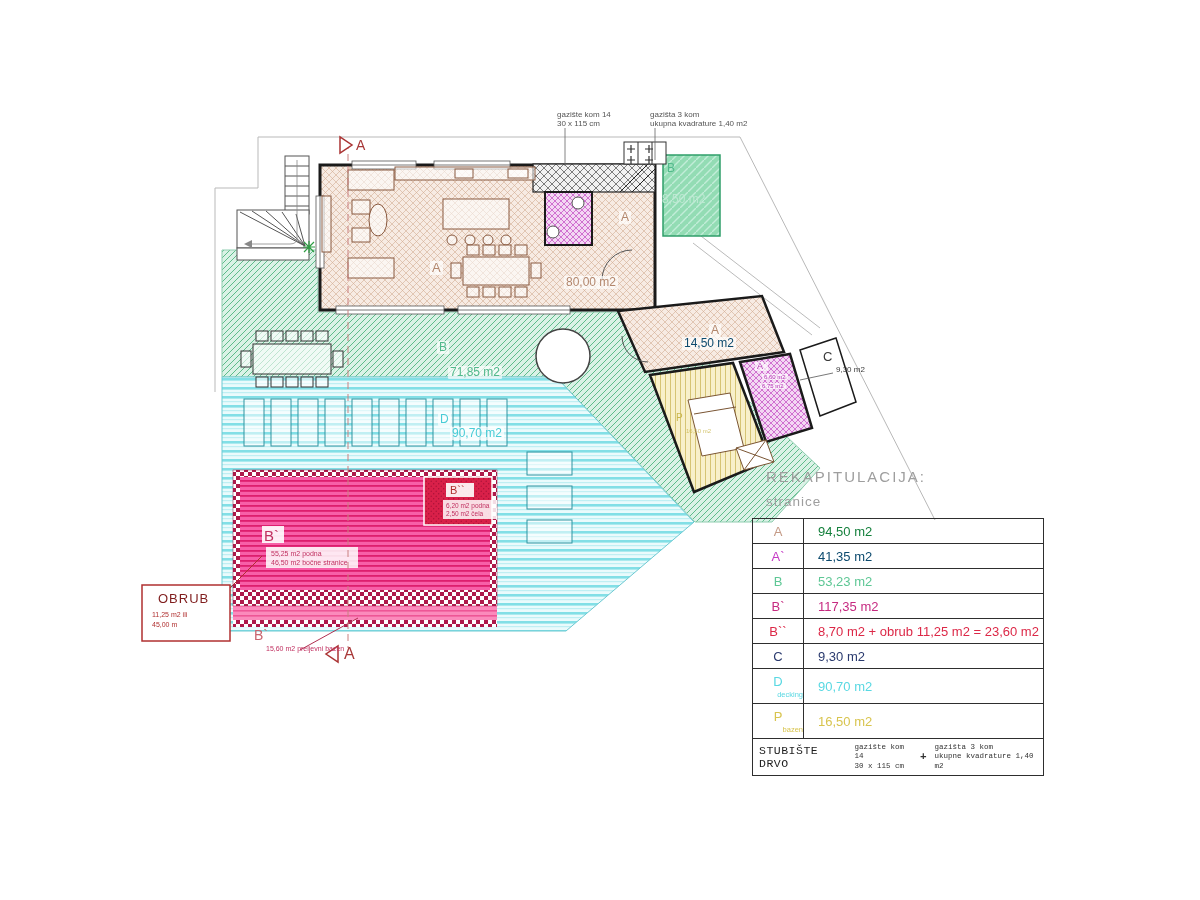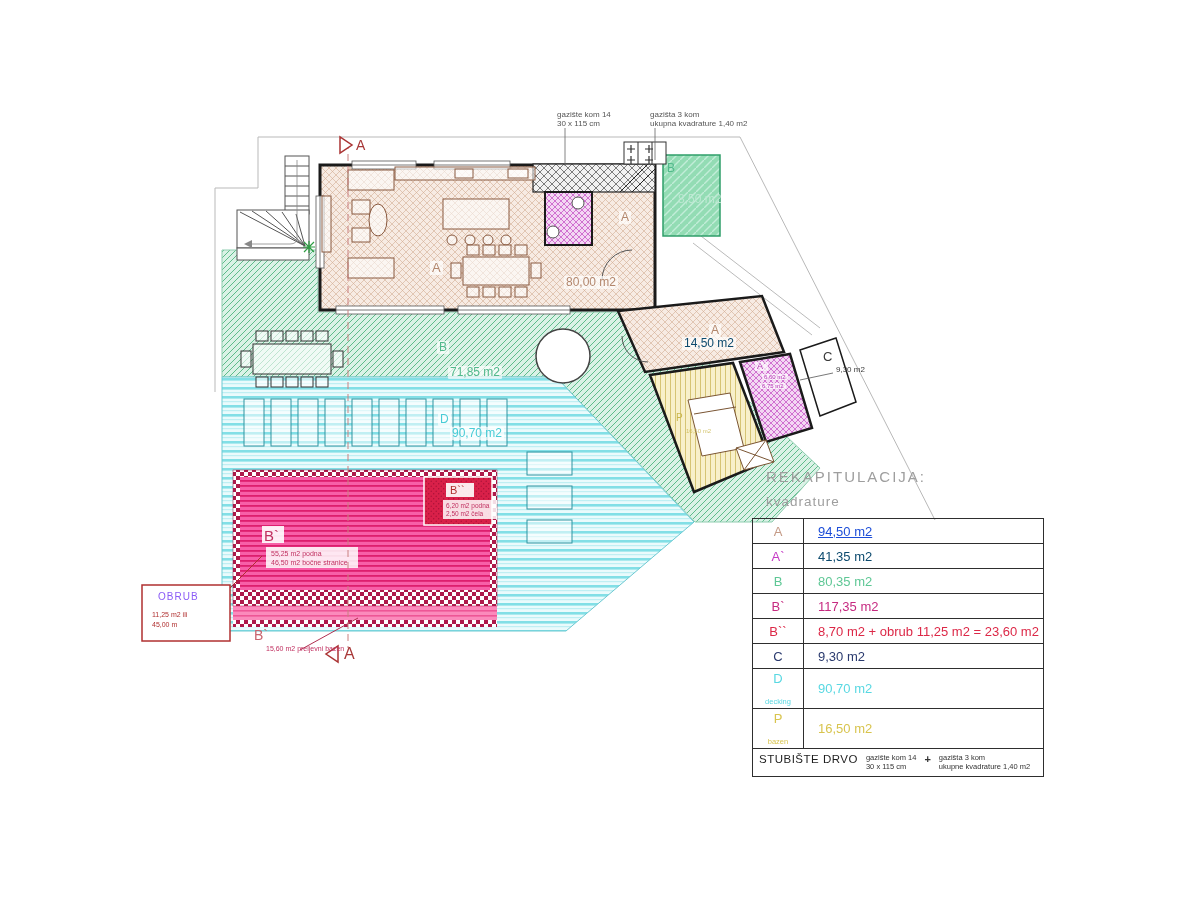--- a/index.html
+++ b/index.html
@@ -9,24 +9,24 @@
   .lbl{position:absolute;white-space:nowrap;line-height:1.05;}
   .halo{background:rgba(255,255,255,0.68);padding:0 2px;border-radius:1px;}
   
   #legend{position:absolute;left:752px;top:468px;width:292px;}
   .leg-title{color:#9e9e9e;font-size:15px;letter-spacing:2px;margin:0 0 9px 14px;}
   .leg-sub{color:#9e9e9e;font-size:13.5px;letter-spacing:1px;margin:0 0 9px 14px;}
   table.leg{border-collapse:collapse;width:292px;table-layout:fixed;}
   table.leg td{border:1px solid #2e2e2e;font-size:13px;vertical-align:middle;}
   td.lab{width:50px;text-align:center;padding:2px 0;}
   td.val{padding:2px 2px 2px 14px;font-size:12.5px;}
-  .sub{display:block;font-size:7.5px;margin-top:11px;}
+  .sub{display:block;font-size:7.5px;margin-top:1px;text-align:right;}
   tr.r1 td{height:20px} tr.r2 td{height:30px}
   td.foot{padding:4px 6px;}
-  .footwrap{display:flex;gap:8px;}
+  .footwrap{display:flex;align-items:center;gap:8px;font-family:Liberation Mono, monospace;}
   .footlab{font-size:11.5px;color:#1e1e1e;letter-spacing:0.5px;}
   .footsm{font-size:7.5px;color:#333;line-height:1.25;}
   .footplus{font-size:11px;color:#333;font-weight:bold;}
 </style>
 </head>
 <body>
 
 <div id="stage">
 
 <svg id="plan" width="1200" height="900" viewBox="0 0 1200 900">
@@ -256,66 +256,66 @@
     <line x1="655" y1="128" x2="655" y2="160"></line>
   </g>
 </svg>
 
 <div class="lbl halo" style="left: 430px; top: 261px; font-size: 13px; color: rgb(179, 135, 109);">A</div>
 <div class="lbl halo" style="left: 619px; top: 211px; font-size: 12px; color: rgb(179, 135, 109);">A</div>
 <div class="lbl halo" style="left: 564px; top: 276px; font-size: 12px; color: rgb(179, 135, 109);">80,00 m2</div>
 <div class="lbl halo" style="left: 437px; top: 341px; font-size: 12px; color: rgb(82, 185, 140);">B</div>
 <div class="lbl halo" style="left: 448px; top: 355px; font-size: 12px; color: rgb(82, 185, 140); margin-top: 11px;">71,85 m2</div>
 <div class="lbl" style="left: 667px; top: 162px; font-size: 12px; color: rgb(82, 185, 140);">B</div>
-<div class="lbl" style="left:662px;top:193px;font-size:12px;color:#bde8d2;padding-left:16px;">8,50 m2</div>
+<div class="lbl" style="left:662px;top:193px;font-size:12px;color:#bde8d2;">8,50 m2</div>
 <div class="lbl halo" style="left: 438px; top: 413px; font-size: 12px; color: rgb(73, 204, 214);">D</div>
 <div class="lbl halo" style="left: 450px; top: 427px; font-size: 12px; color: rgb(73, 204, 214);">90,70 m2</div>
 <div class="lbl halo" style="left: 709px; top: 324px; font-size: 12px; color: rgb(179, 135, 109);">A</div>
 <div class="lbl halo" style="left: 682px; top: 337px; font-size: 12px; color: #0c4a6e;">14,50 m2</div>
 <div class="lbl halo" style="left: 755px; top: 362px; font-size: 9px; color: rgb(181, 53, 181);">A`</div>
 <div class="lbl halo" style="left: 762px; top: 374px; font-size: 6px; color: rgb(181, 53, 181);">6,60 m2</div>
 <div class="lbl halo" style="left: 760px; top: 383px; font-size: 6px; color: rgb(181, 53, 181);">6,75 m2</div>
 <div class="lbl" style="left: 676px; top: 413px; font-size: 10px; color: rgb(201, 182, 74);">P</div>
 <div class="lbl" style="left: 686px; top: 428px; font-size: 6px; opacity: 0.8; color: rgb(201, 182, 74);">16,50 m2</div>
 <div class="lbl" style="left: 823px; top: 350px; font-size: 13px; color: rgb(58, 58, 58);">C</div>
 <div class="lbl" style="left: 836px; top: 366px; font-size: 8px; color: rgb(58, 58, 58);">9,30 m2</div>
 <div class="lbl" style="left: 264px; top: 528px; font-size: 15px; color: rgb(192, 48, 96);">B`</div>
 <div class="lbl" style="left: 271px; top: 550px; font-size: 7px; color: rgb(192, 48, 96);">55,25 m2 podna</div>
 <div class="lbl" style="left: 271px; top: 559px; font-size: 7px; color: rgb(192, 48, 96);">46,50 m2 bočne stranice</div>
 <div class="lbl" style="left: 450px; top: 485px; font-size: 11px; color: rgb(176, 48, 48);">B``</div>
 <div class="lbl" style="left: 446px; top: 503px; font-size: 6.5px; color: rgb(192, 48, 96);">6,20 m2 podna</div>
 <div class="lbl" style="left: 446px; top: 511px; font-size: 6.5px; color: rgb(192, 48, 96);">2,50 m2 čela</div>
 <div class="lbl" style="left: 254px; top: 628px; font-size: 14px; color: rgb(200, 100, 110);">B`</div>
 <div class="lbl" style="left: 266px; top: 645px; font-size: 7px; color: rgb(192, 48, 96);">15,60 m2 preljevni bazen</div>
-<div class="lbl" style="left: 158px; top: 592px; font-size: 10px; letter-spacing: 1px; color: #8b5cf6;">OBRUB</div>
+<div class="lbl" style="left: 158px; top: 592px; font-size: 13px; letter-spacing: 1px; color: #7f1d1d;">OBRUB</div>
 <div class="lbl" style="left: 152px; top: 611px; font-size: 7px; color: rgb(176, 48, 48);">11,25 m2 ili</div>
 <div class="lbl" style="left: 152px; top: 621px; font-size: 7px; color: rgb(176, 48, 48);">45,00 m</div>
 <div class="lbl" style="left: 356px; top: 138px; font-size: 14px; color: rgb(168, 56, 56);">A</div>
 <div class="lbl" style="left: 344px; top: 646px; font-size: 16px; color: rgb(168, 56, 56);">A</div>
 <div class="lbl" style="left: 557px; top: 111px; font-size: 8px; color: rgb(85, 85, 85);">gazište kom 14</div>
 <div class="lbl" style="left: 557px; top: 120px; font-size: 8px; color: rgb(85, 85, 85);">30 x 115 cm</div>
 <div class="lbl" style="left: 650px; top: 111px; font-size: 8px; color: rgb(85, 85, 85);">gazišta 3 kom</div>
 <div class="lbl" style="left: 650px; top: 120px; font-size: 8px; color: rgb(85, 85, 85);">ukupna kvadrature 1,40 m2</div>
 
 <div id="legend">
   <div class="leg-title">REKAPITULACIJA:</div>
-  <div class="leg-sub">kvadrature</div>
+  <div class="leg-sub">stranice</div>
   <table class="leg">
     <tbody>
       <tr class="r1">
         <td class="lab" style="color: rgb(196, 154, 134);">A</td>
-        <td class="val" style="color: #1d4ed8; text-decoration: underline;">94,50 m2</td>
+        <td class="val" style="color: #15803d;">94,50 m2</td>
           </tr>
       <tr class="r1">
         <td class="lab" style="color: rgb(197, 58, 197);">A`</td>
         <td class="val" style="color: #0c4a6e;">41,35 m2</td>
           </tr>
       <tr class="r1">
         <td class="lab" style="color: rgb(94, 199, 149);">B</td>
-        <td class="val" style="color: rgb(94, 199, 149);">80,35 m2</td>
+        <td class="val" style="color: rgb(94, 199, 149);">53,23 m2</td>
           </tr>
       <tr class="r1">
         <td class="lab" style="color: rgb(198, 42, 128);">B`</td>
         <td class="val" style="color: rgb(198, 42, 128);">117,35 m2</td>
           </tr>
       <tr class="r1">
         <td class="lab" style="color: rgb(220, 40, 71);">B``</td>
         <td class="val" style="color: rgb(220, 40, 71);">8,70 m2 + obrub 11,25 m2 = 23,60 m2</td>
           </tr>
       <tr class="r1">

